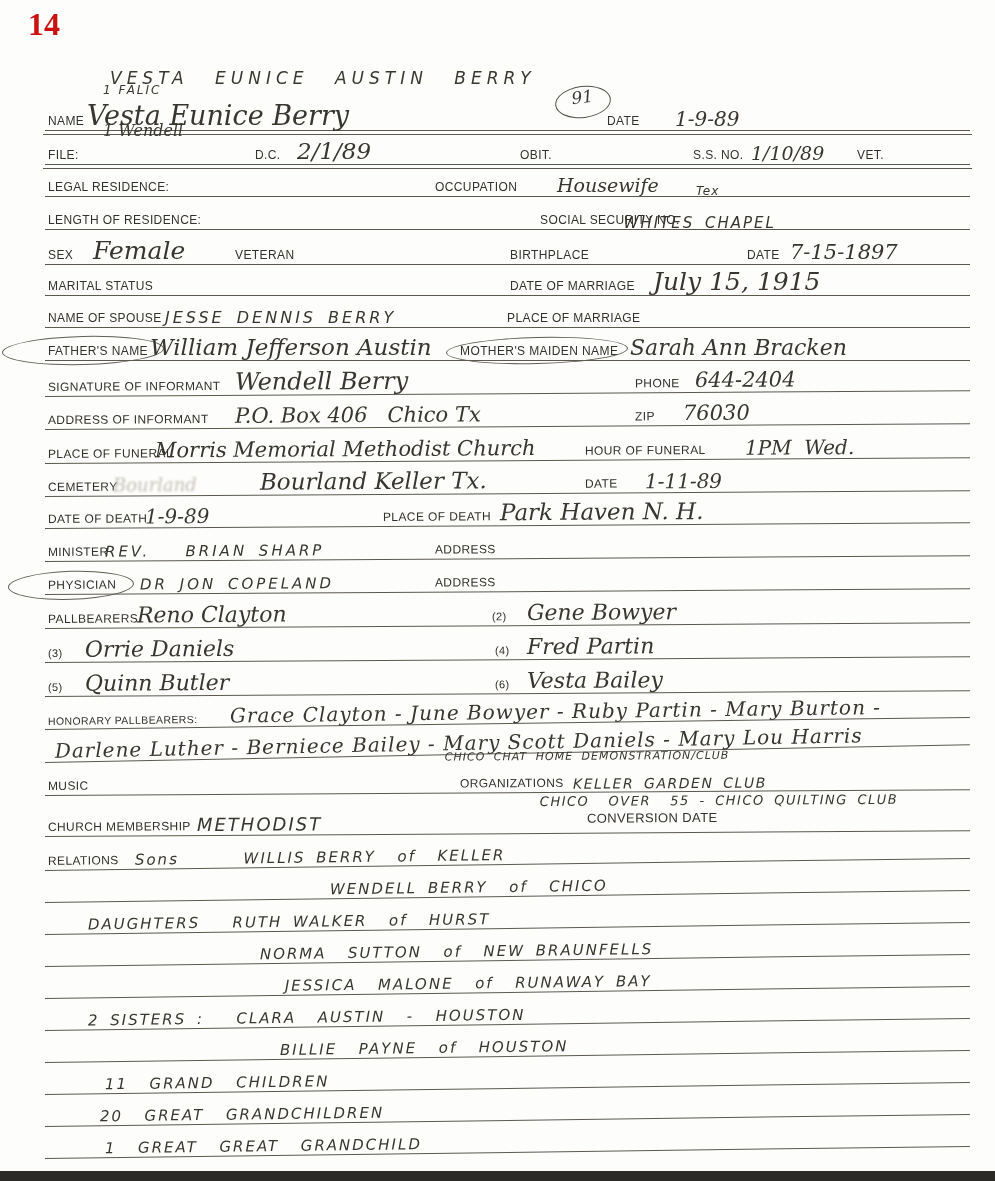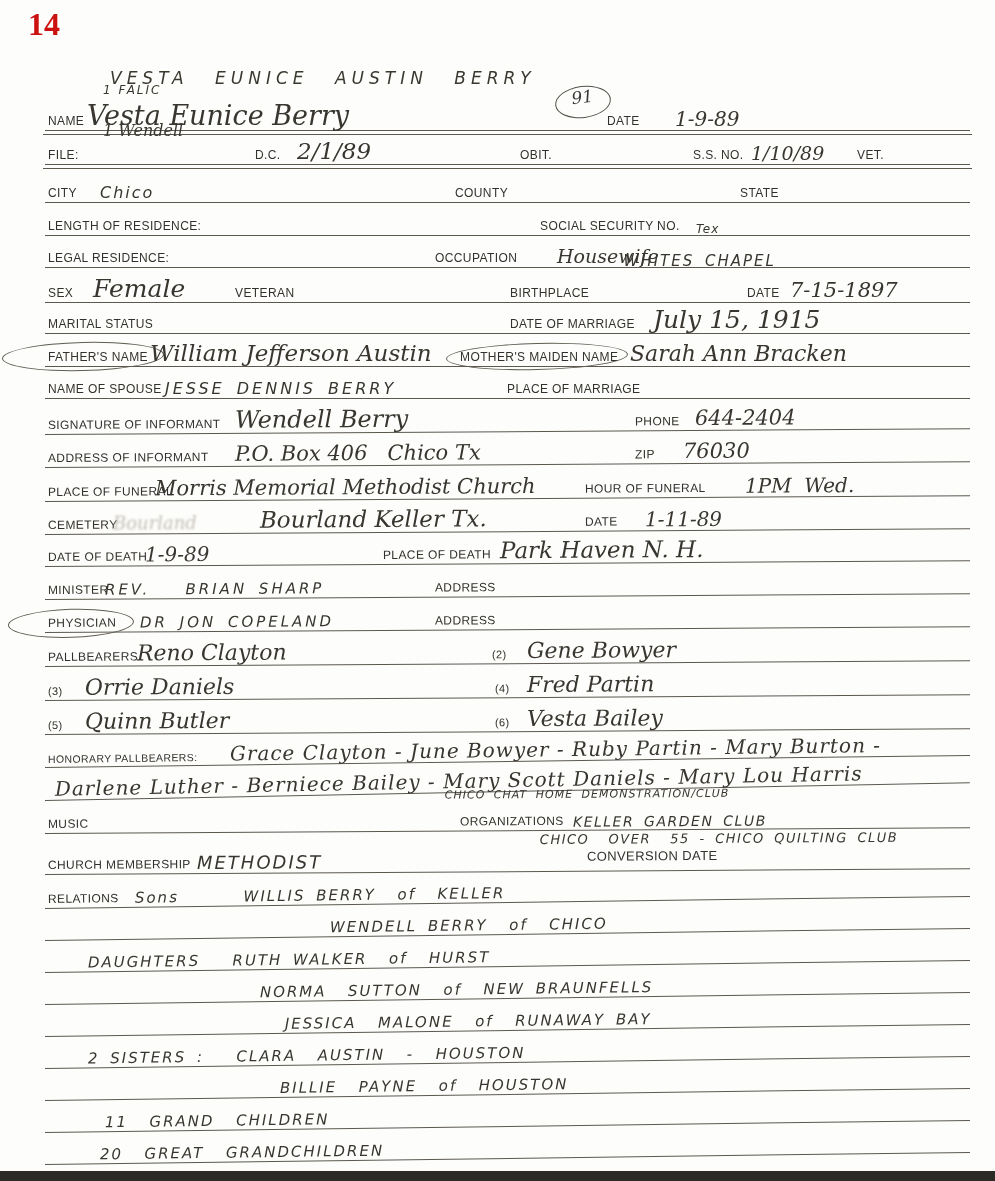--- a/index.html
+++ b/index.html
@@ -63,36 +63,30 @@
         <span class="s2">1 Wendell</span>
       </span>
       <span class="lbl" style="left:210px">D.C.</span>
       <span class="val hwn" style="left:252px;font-size:23px">2/1/89</span>
       <span class="lbl" style="left:475px">OBIT.</span>
       <span class="lbl" style="left:648px">S.S. NO.</span>
       <span class="val hwn" style="left:706px;font-size:19px">1/10/89</span>
       <span class="lbl" style="left:812px">VET.</span>
     </div>
 
-    <div class="row" style="height:37px">
-      <span class="lbl" style="left:3px">CITY</span>
-      <span class="val hwp" style="left:55px;font-size:16px">Chico</span>
-      <span class="lbl" style="left:410px">COUNTY</span>
-      <span class="lbl" style="left:695px">STATE</span>
-    </div>
-
-    <div class="row" style="height:32px">
-      <span class="lbl" style="left:3px">LENGTH OF RESIDENCE:</span>
-      <span class="lbl" style="left:495px">SOCIAL SECURITY NO.</span>
-    </div>
 
     <div class="row" style="height:31px">
       <span class="lbl" style="left:3px">LEGAL RESIDENCE:</span>
       <span class="lbl" style="left:390px">OCCUPATION</span>
       <span class="val hwc" style="left:512px;font-size:19px">Housewife</span>
+    </div>
+
+    <div class="row" style="height:32px">
+      <span class="lbl" style="left:3px">LENGTH OF RESIDENCE:</span>
+      <span class="lbl" style="left:495px">SOCIAL SECURITY NO.</span>
     </div>
 
     <div class="row" style="height:34px">
       <span class="lbl" style="left:3px">SEX</span>
       <span class="val hwc" style="left:48px;font-size:25px">Female</span>
       <span class="lbl" style="left:190px">VETERAN</span>
       <span class="lbl" style="left:465px">BIRTHPLACE</span>
       <span class="val" style="left:543px">
         <span class="hwp" style="font-size:15px">WHITES CHAPEL</span>
         <span class="sup">Tex</span>
@@ -100,33 +94,33 @@
       <span class="lbl" style="left:702px">DATE</span>
       <span class="val hwn" style="left:745px;font-size:21px">7-15-1897</span>
     </div>
 
     <div class="row" style="height:30px">
       <span class="lbl" style="left:3px">MARITAL STATUS</span>
       <span class="lbl" style="left:465px">DATE OF MARRIAGE</span>
       <span class="val hwn" style="left:608px;font-size:25px">July 15, 1915</span>
     </div>
 
+    <div class="row" style="height:31px">
+      <span class="lbl" style="left:3px">NAME OF SPOUSE</span>
+      <span class="val hwp" style="left:120px;font-size:16px;letter-spacing:3px">JESSE DENNIS BERRY</span>
+      <span class="lbl" style="left:462px">PLACE OF MARRIAGE</span>
+    </div>
+
     <div class="row" style="height:32px">
       <span class="lbl circ circ-father" style="left:3px">FATHER'S NAME</span>
       <span class="val hwc" style="left:105px;font-size:23px">William Jefferson Austin</span>
       <span class="lbl circ circ-mother" style="left:415px">MOTHER'S MAIDEN NAME</span>
       <span class="val hwc" style="left:585px;font-size:22px">Sarah Ann Bracken</span>
     </div>
 
-    <div class="row" style="height:31px">
-      <span class="lbl" style="left:3px">NAME OF SPOUSE</span>
-      <span class="val hwp" style="left:120px;font-size:16px;letter-spacing:3px">JESSE DENNIS BERRY</span>
-      <span class="lbl" style="left:462px">PLACE OF MARRIAGE</span>
-    </div>
-
     <div class="row t1" style="height:35px">
       <span class="lbl" style="left:3px">SIGNATURE OF INFORMANT</span>
       <span class="val hwc" style="left:190px;font-size:24px">Wendell Berry</span>
       <span class="lbl" style="left:590px">PHONE</span>
       <span class="val hwn" style="left:650px;font-size:21px">644-2404</span>
     </div>
 
     <div class="row t1" style="height:32px">
       <span class="lbl" style="left:3px">ADDRESS OF INFORMANT</span>
       <span class="val hwc" style="left:190px;font-size:21px">P.O. Box 406   Chico Tx</span>

